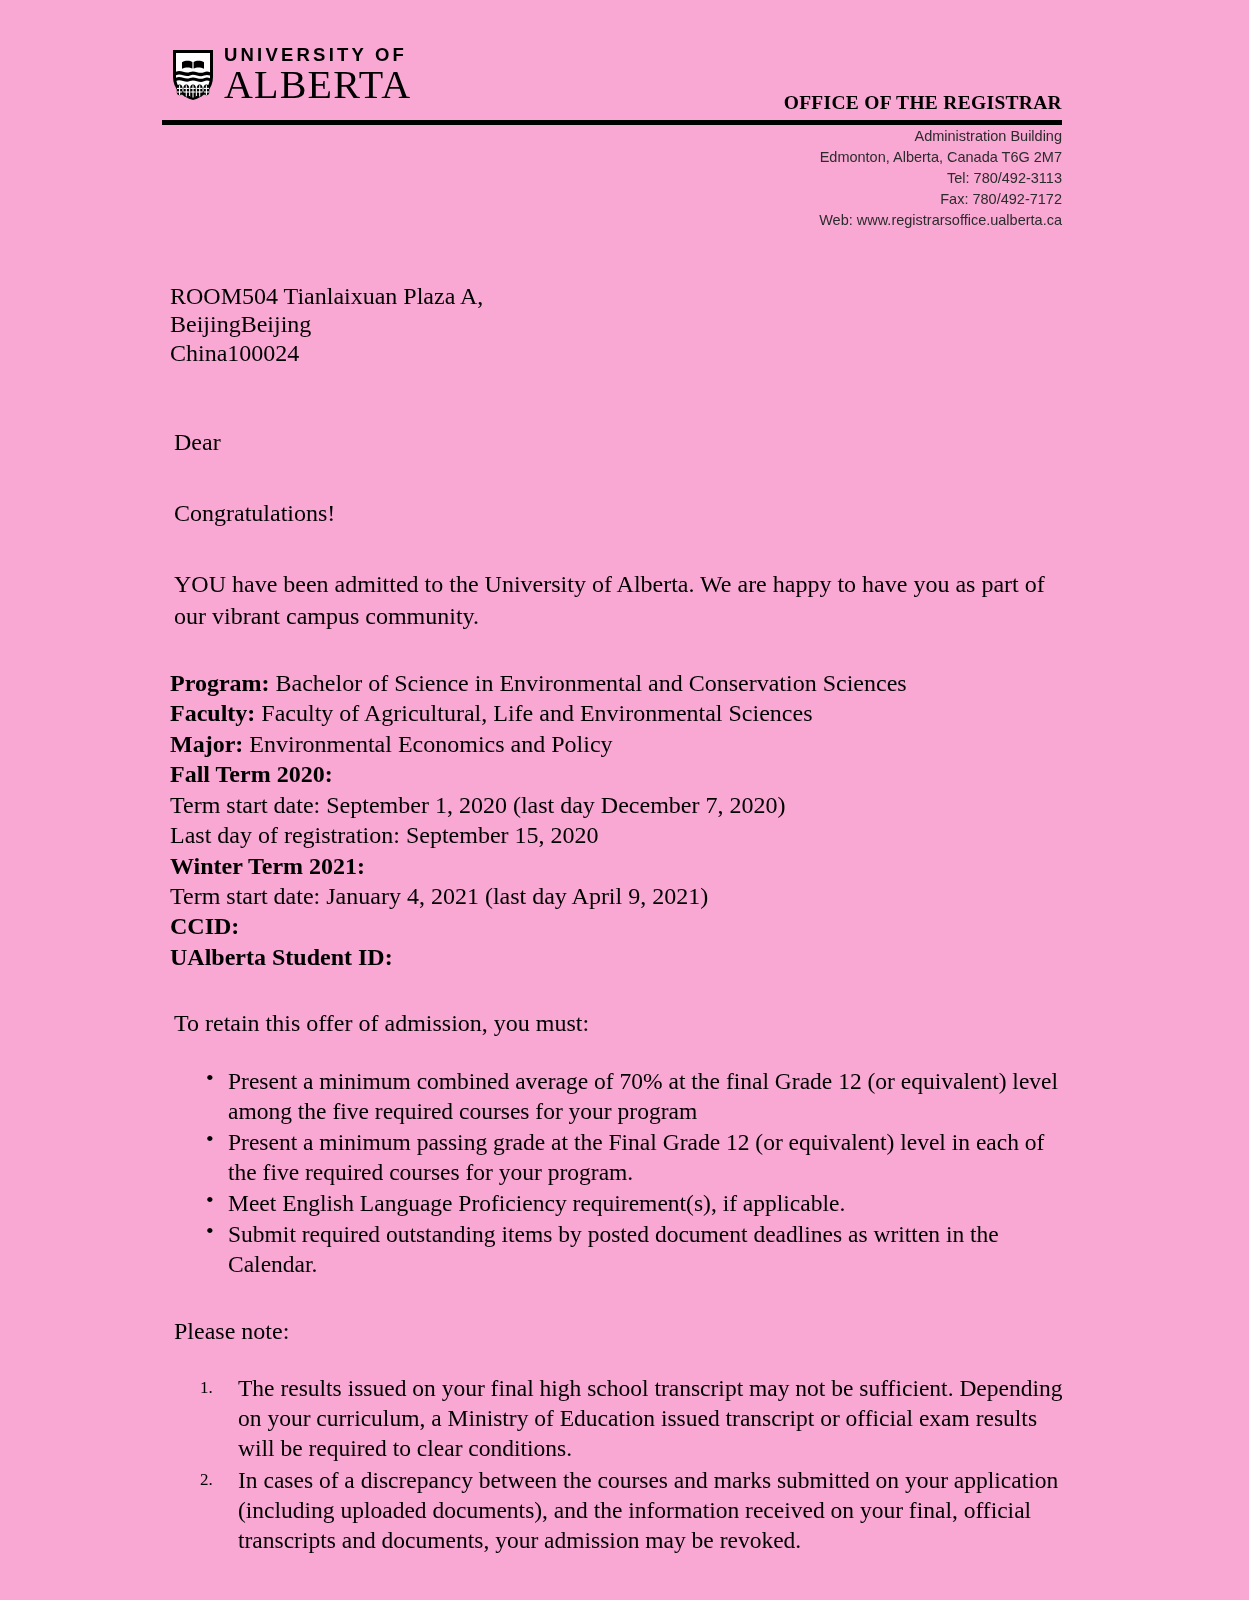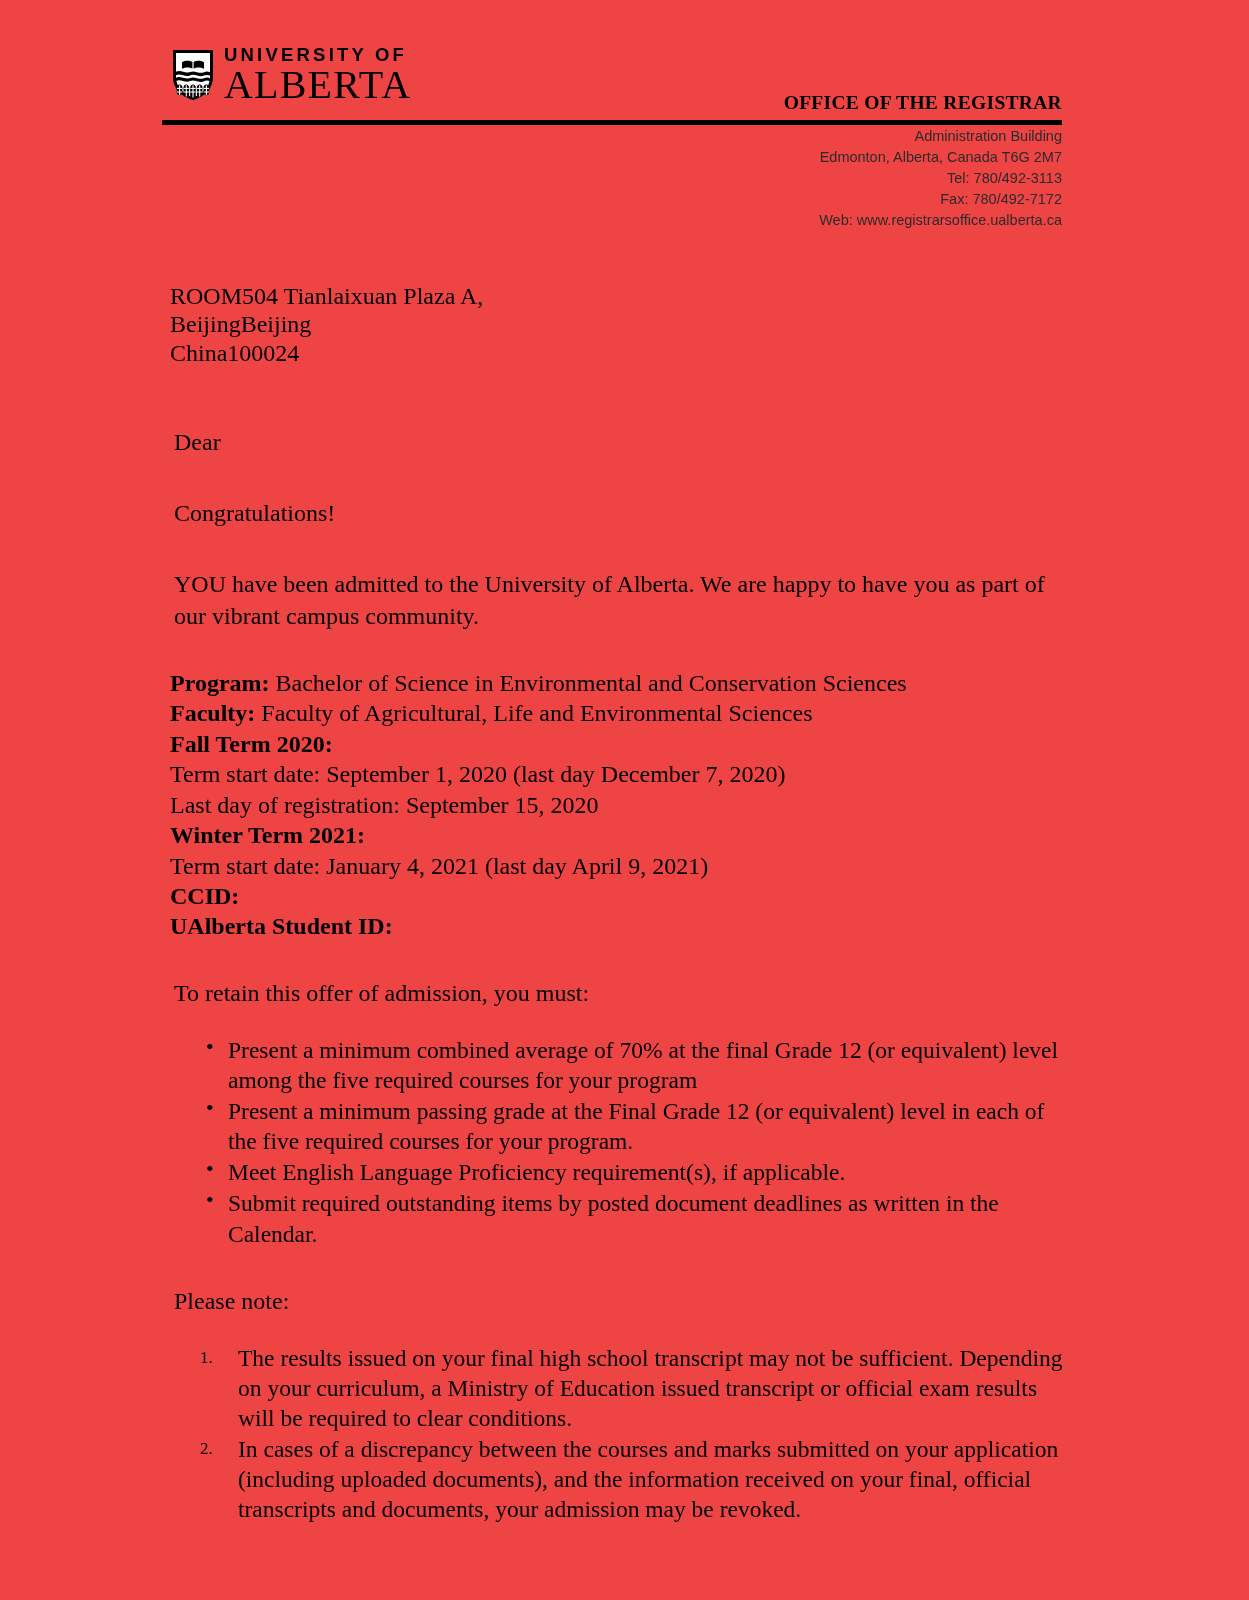--- a/index.html
+++ b/index.html
@@ -10,21 +10,21 @@
   body {
     font-family: "Liberation Serif", "DejaVu Serif", serif;
     color: #000000;
     -webkit-font-smoothing: antialiased;
   }
   .page {
     position: relative;
     width: 1249px;
     height: 1600px;
     margin: 0 auto;
-    background: #ef4444;
+    background: #f9a8d4;
     overflow: hidden;
   }
   .content {
     position: absolute;
     left: 162px;
     top: 0;
     width: 900px;
   }
 
   
@@ -245,20 +245,23 @@
     <div class="gap-md"></div>
 
     <div class="details">
       <div class="row">
         <span class="lbl">Program:</span><span> Bachelor of Science in Environmental and Conservation Sciences</span>
       </div>
       <div class="row">
         <span class="lbl">Faculty:</span><span> Faculty of Agricultural, Life and Environmental Sciences</span>
       </div>
       <div class="row">
+        <span class="lbl">Major:</span><span> Environmental Economics and Policy</span>
+      </div>
+      <div class="row">
         <span class="lbl">Fall Term 2020:</span>
       </div>
       <div class="row">
         <span>Term start date: September 1, 2020 (last day December 7, 2020)</span>
       </div>
       <div class="row">
         <span>Last day of registration: September 15, 2020</span>
       </div>
       <div class="row">
         <span class="lbl">Winter Term 2021:</span>

